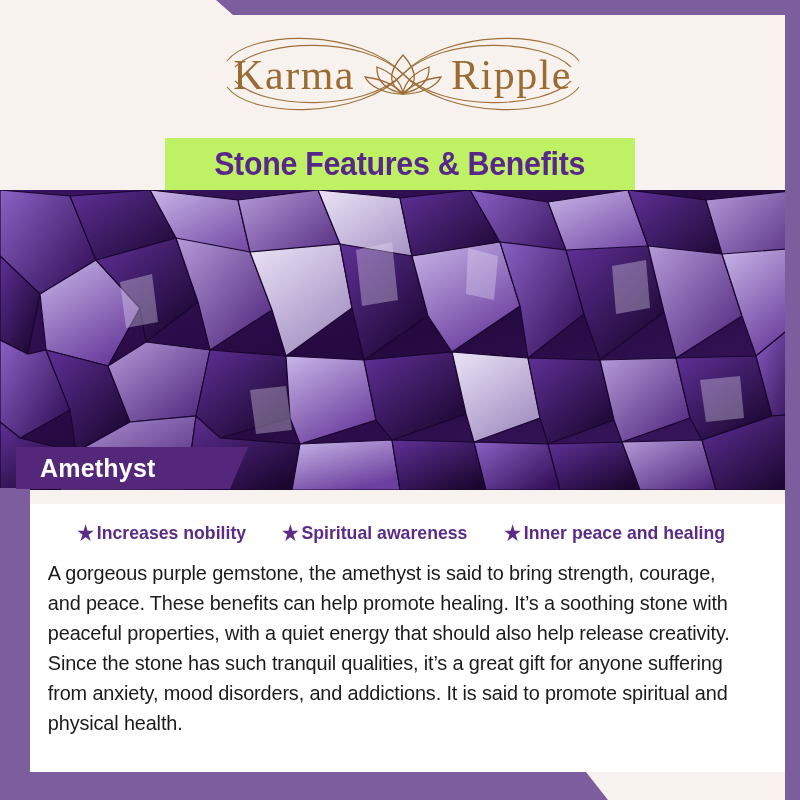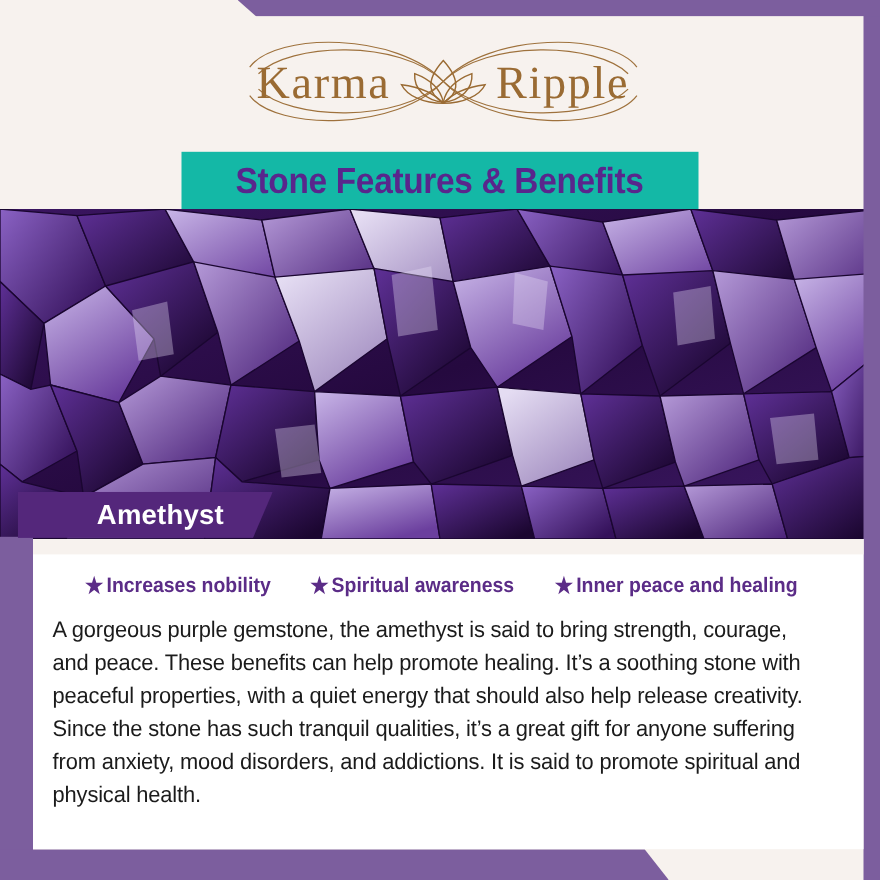--- a/index.html
+++ b/index.html
@@ -49,21 +49,21 @@
     z-index:3;
   }
   .logo-wrap {
     position:absolute; top:14px; left:0; right:0; height:90px;
     display:flex; align-items:center; justify-content:center;padding-left:20px;
   }
   .logo-svg { display:block; }
 
   .title-plate {
     position:absolute; left:165px; width:470px; top:123px; height:52px;
-    background:#14b8a6;
+    background:#bef264;
     display:flex; align-items:center; justify-content:center;
   }
   .title-text {
     color:#59268C;
     font-family:"Liberation Sans", sans-serif;
     font-weight:bold;
     font-size:33px;
     letter-spacing:-0.3px;
     transform:scaleX(0.92);
     white-space:nowrap;
@@ -82,21 +82,21 @@
     background:#54277B;
     clip-path: polygon(0 0, 100% 0, calc(100% - 18px) 100%, 0 100%);
     z-index:8;
     display:flex; align-items:center;
   }
   .name-banner-text {
     color:#FFFFFF;
     font-family:"Liberation Sans", sans-serif;
     font-weight:bold;
     font-size:25px;
-    padding-left:72px;
+    padding-left:24px;
     letter-spacing:0.2px;
     white-space:nowrap;
   }
 
   
   .content {
     position:absolute; left:30px; top:490px; right:15px; bottom:28px;
     background:#FFFFFF;
     z-index:5;
     padding:18px 22px 0 12px;

